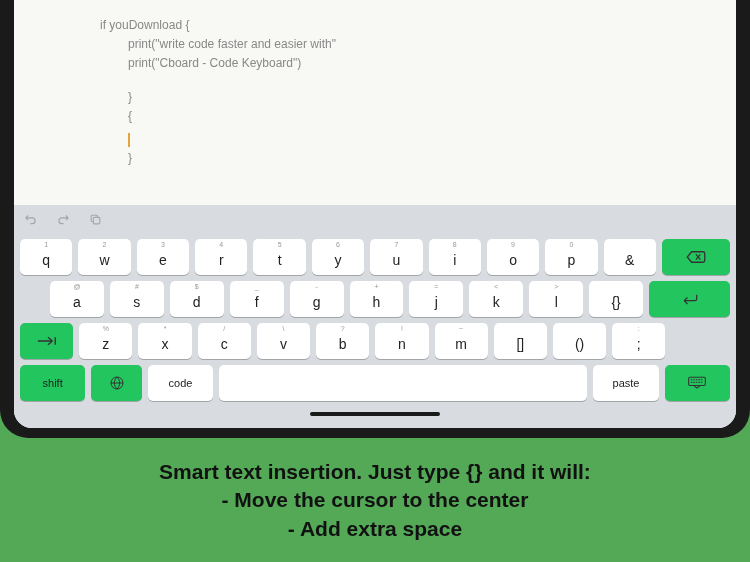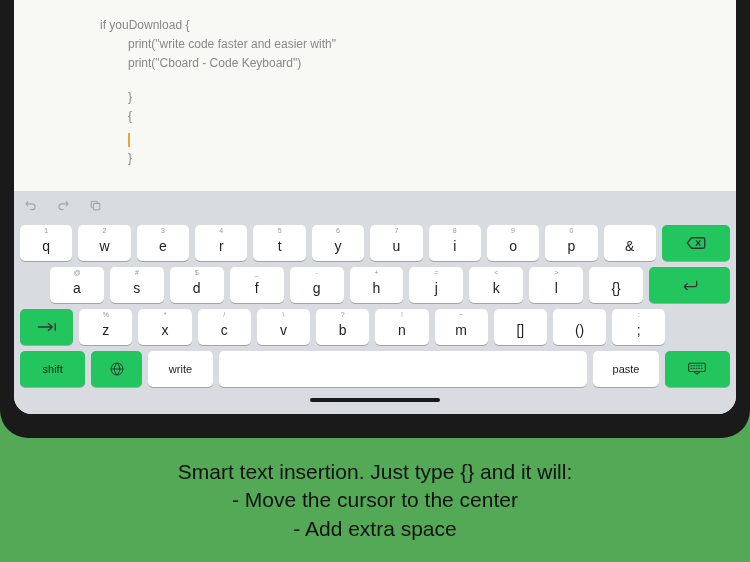--- a/index.html
+++ b/index.html
@@ -1,17 +1,17 @@
 <!DOCTYPE html>
 <html><head>
 <meta charset="utf-8">
 <style>
 *{margin:0;padding:0;box-sizing:border-box;font-family:-apple-system,BlinkMacSystemFont,sans-serif}
 body{background:#54a957;width:750px;height:562px;overflow:hidden;position:relative}
-.device{position:absolute;left:0;top:0;width:750px;height:438px;background:#1a1a1a;border-radius:0 0 28px 28px;padding:0 14px 24px}
+.device{position:absolute;left:0;top:0;width:750px;height:438px;background:#1a1a1a;border-radius:0 0 28px 28px;padding:0 14px 10px}
 .screen{width:100%;height:100%;background:#f8f8f5;border-radius:0 0 18px 18px;overflow:hidden;display:flex;flex-direction:column}
 .editor{flex:1;padding:16px 0 0 86px;font-family:Menlo,Monaco,monospace;font-size:12px;line-height:1.6;color:#888;position:relative}
 .line{white-space:pre}
 .indent{padding-left:28px}
 .cursor-line{margin-top:4px}
 .cursor{display:inline-block;width:2px;height:14px;background:#e8a33d;vertical-align:middle;margin-left:28px}
 .toolbar{height:28px;background:#d8dce0;display:flex;align-items:center;padding:0 10px;gap:18px}
 .tool-icon{width:14px;height:14px;opacity:.45;display:inline-flex;align-items:center;justify-content:center}
 .keyboard{background:#d8dce0;padding:6px 6px 12px;display:flex;flex-direction:column;gap:6px}
 .row{display:flex;gap:6px}
@@ -28,21 +28,21 @@
 .r3 .key{flex:1}
 .r3 .filler{flex:1.1;visibility:hidden}
 .r4 .key-shift{flex:1.1}
 .r4 .key-globe{flex:0.85}
 .r4 .key-copy{flex:1.1}
 .r4 .key-space{flex:6.2}
 .r4 .key-paste{flex:1.1}
 .r4 .key-hide{flex:1.1}
 .key-label{font-size:11px;color:#222}
 .home-ind{width:130px;height:4px;background:#1a1a1a;border-radius:3px;margin:5px auto 0}
-.promo{position:absolute;top:458px;left:0;width:750px;text-align:center;color:#111;font-weight:400;font-size:21px;line-height:1.35}
+.promo{position:absolute;top:458px;left:0;width:750px;text-align:center;color:#111;font-weight:700;font-size:21px;line-height:1.35}
 svg{display:block}
 </style>
 </head>
 <body>
 
 <div class="device">
 <div class="screen">
 
 <div class="editor">
 <div class="line">if youDownload {</div>
@@ -234,21 +234,21 @@
           </div>
 <div class="key key-gray key-globe">
             <span>
               <svg width="16" height="16" viewBox="0 0 24 24" fill="none" stroke="#333" stroke-width="1.5">
                 <circle cx="12" cy="12" r="9"></circle>
                 <path d="M3 12h18M12 3c2.5 2.5 4 5.5 4 9s-1.5 6.5-4 9c-2.5-2.5-4-5.5-4-9s1.5-6.5 4-9z"></path>
               </svg>
             </span>
           </div>
 <div class="key key-copy">
-            <span class="key-label">write</span>
+            <span class="key-label">code</span>
           </div>
 <div class="key key-space"></div>
 <div class="key key-paste">
             <span class="key-label">paste</span>
           </div>
 <div class="key key-gray key-hide">
             <span>
               <svg width="20" height="16" viewBox="0 0 24 18" fill="none" stroke="#333" stroke-width="1.3">
                 <rect x="2" y="2" width="20" height="10" rx="1.5"></rect>
                 <path d="M5 5h1M8 5h1M11 5h1M14 5h1M17 5h1M5 8h1M8 8h1M11 8h1M14 8h1M17 8h1M12 15l-3-2M12 15l3-2" stroke-linecap="round"></path>

